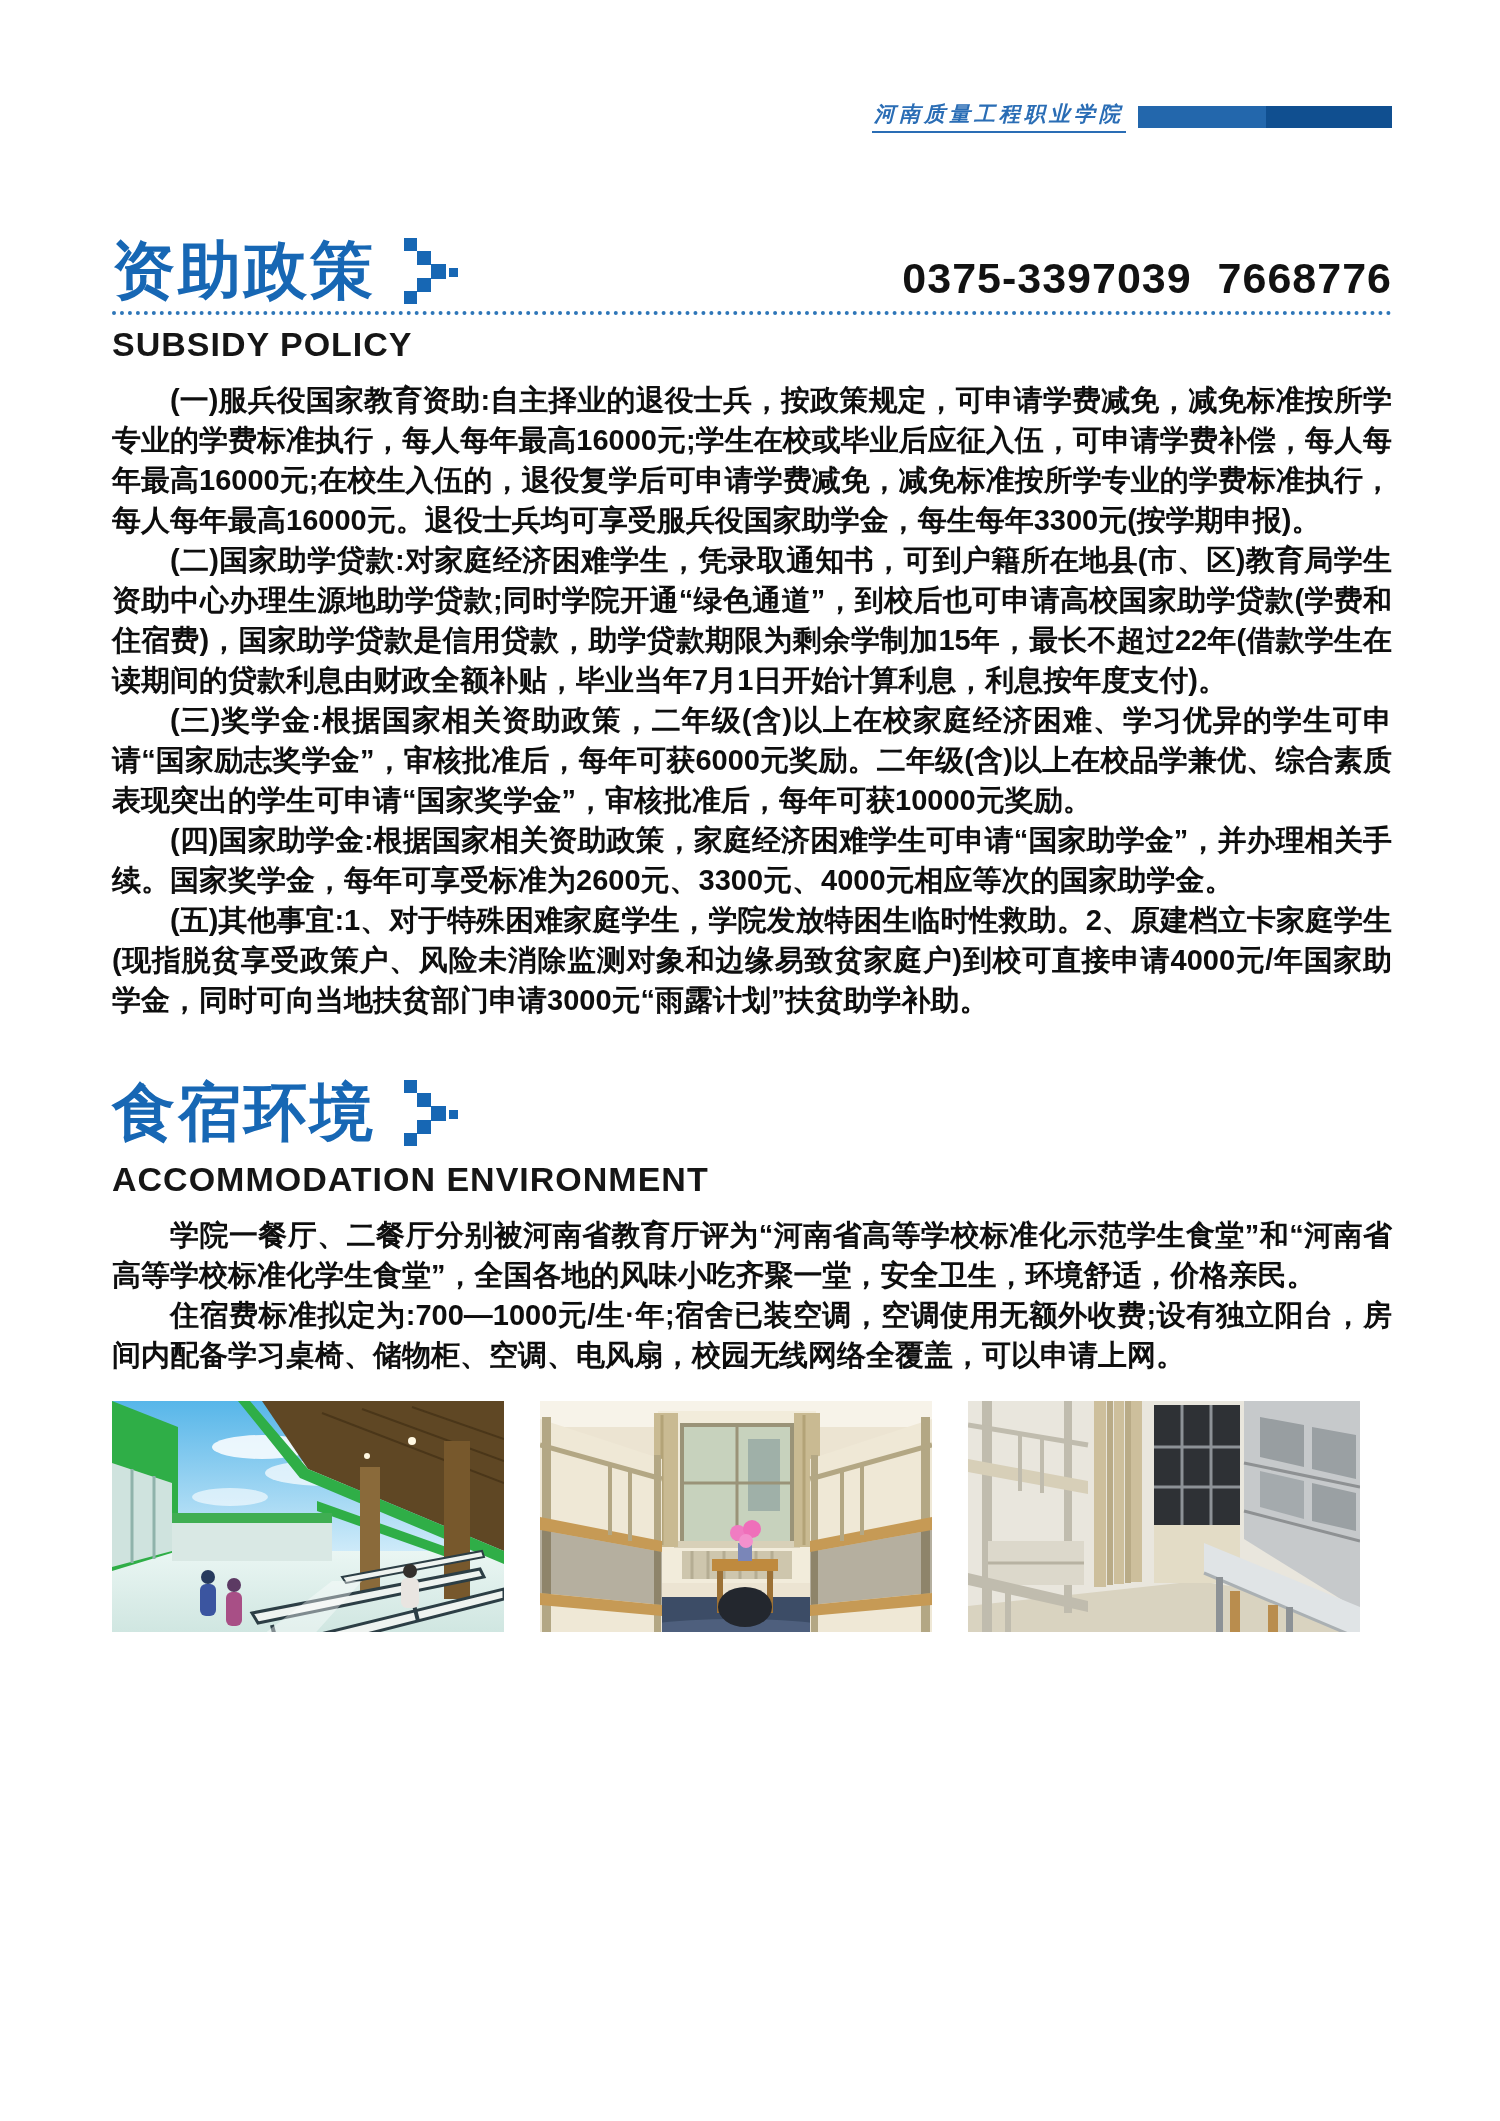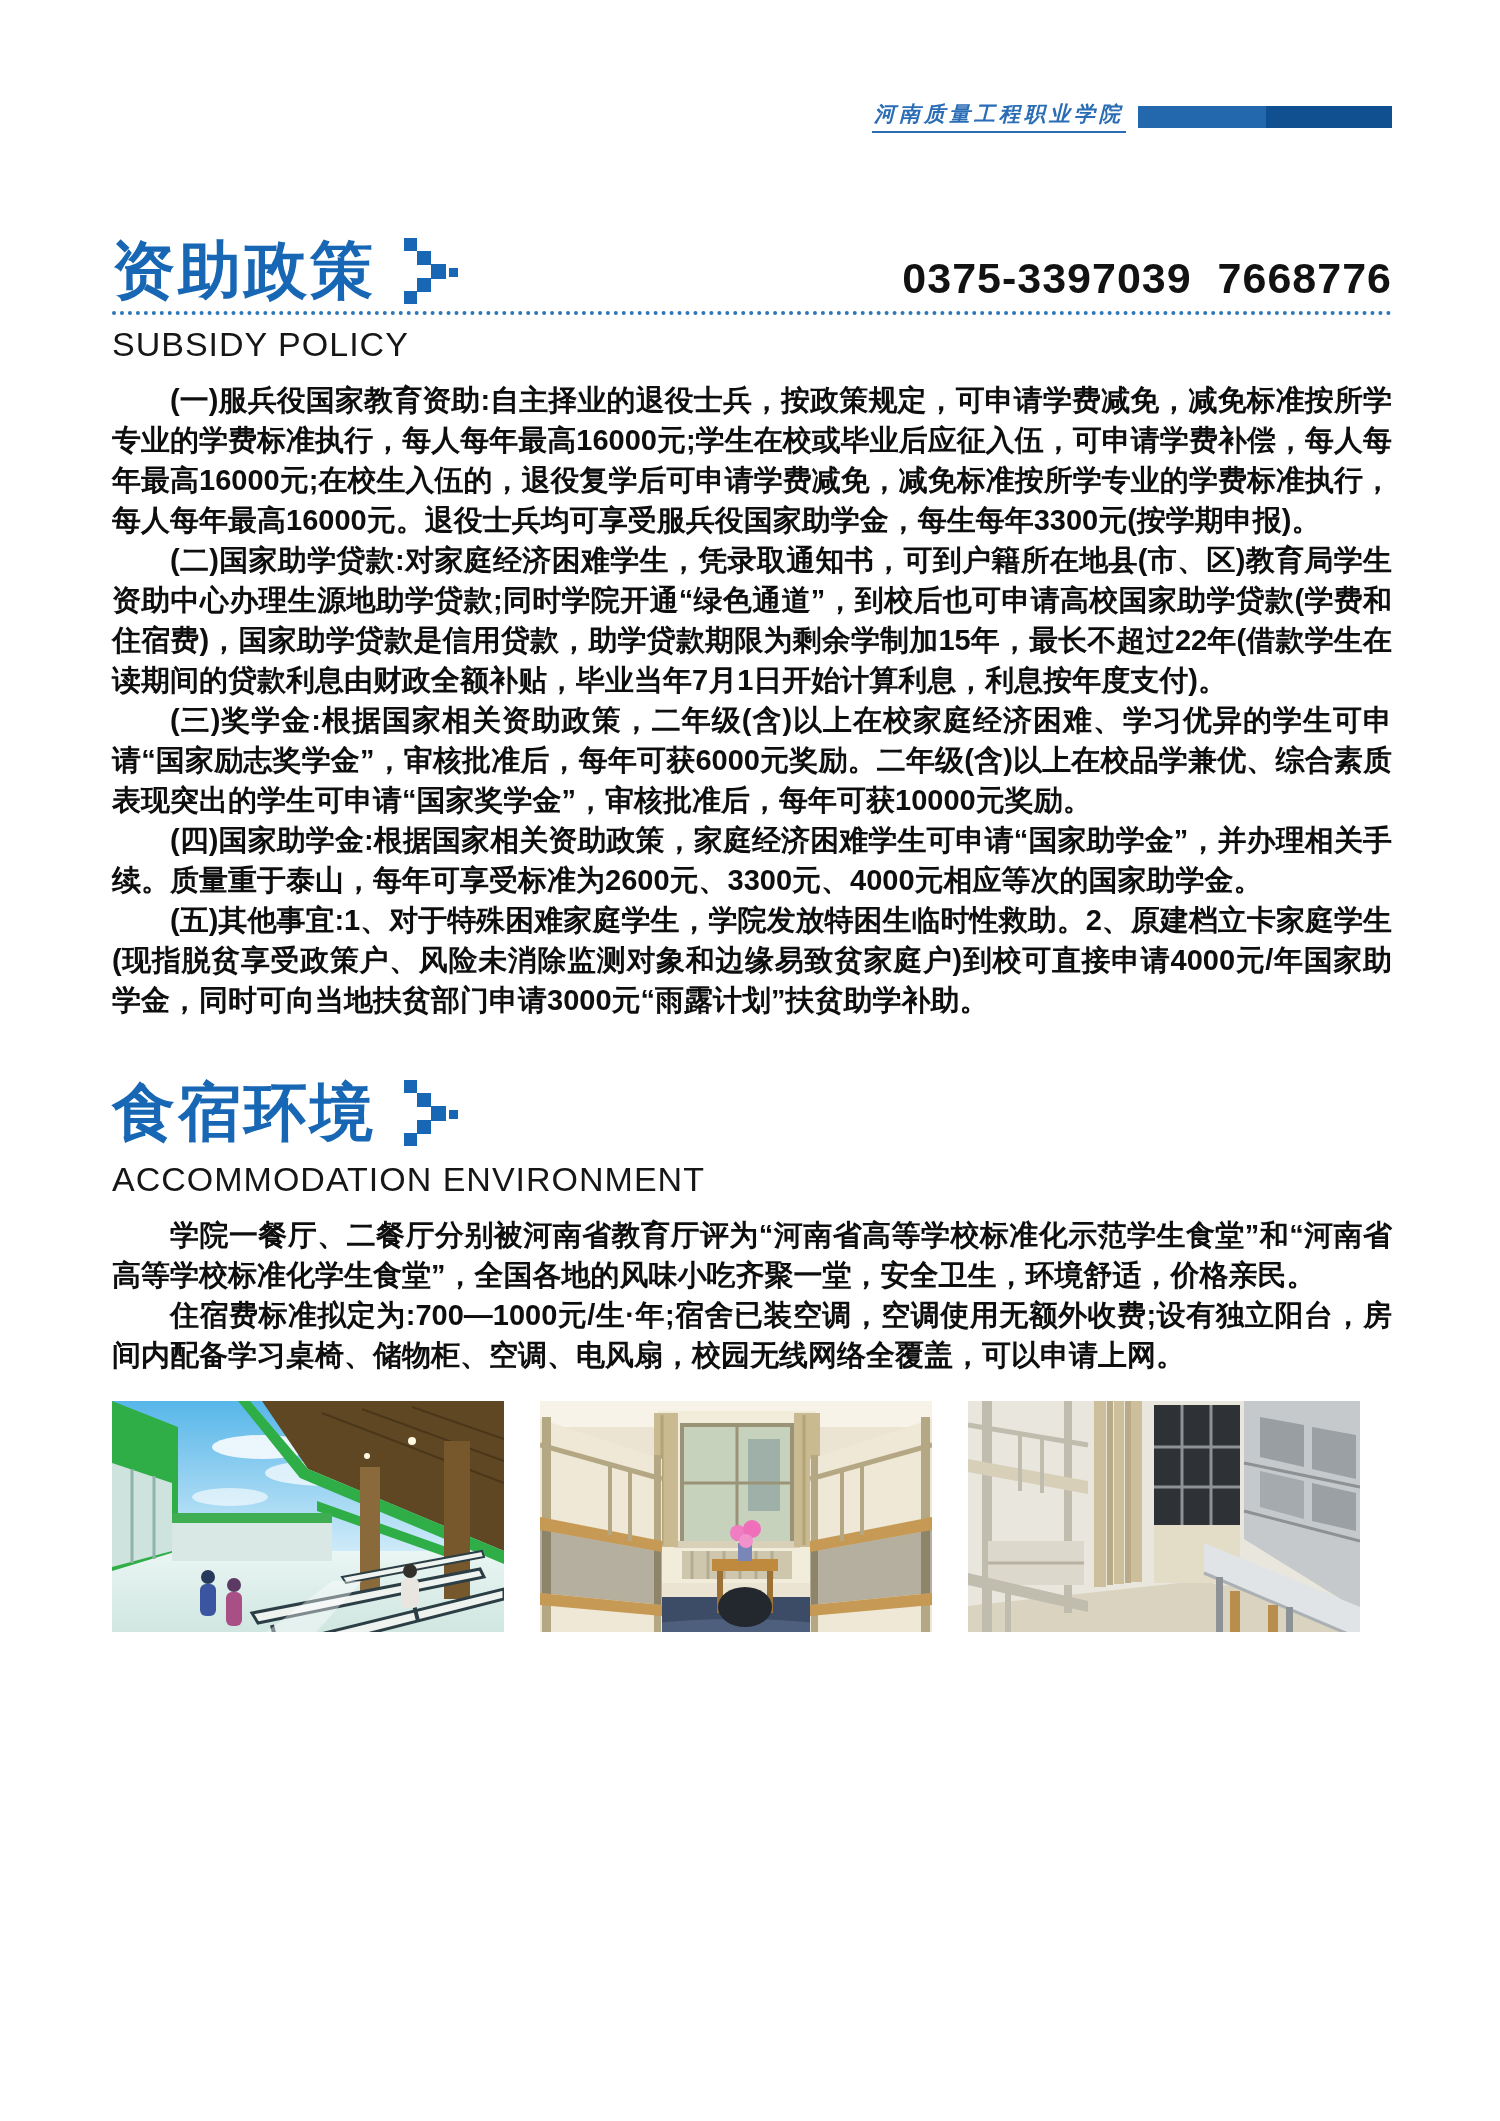--- a/index.html
+++ b/index.html
@@ -21,21 +21,21 @@
   
   .content { position:absolute; top:236px; left:112px; width:1280px; }
   .title-row { display:flex; justify-content:space-between; align-items:flex-end; }
   .cn-title {
     margin:0; display:flex; align-items:center; gap:28px;
     font-size:63px; font-weight:900; letter-spacing:3px; color:#1767b4; line-height:1.1;
   }
   .arrow-icon { display:inline-block; }
   .phone { font-size:43px; font-weight:bold; color:#121212; white-space:pre; letter-spacing:1px; padding-bottom:2px; }
   .dotted-rule { border-bottom:4px dotted #2e76b8; margin-top:6px; }
-  .en-title { margin:10px 0 0 0; font-size:34px; font-weight:400; color:#161616; letter-spacing:1px; }
+  .en-title { margin:10px 0 0 0; font-size:34px; font-weight:700; color:#161616; letter-spacing:1px; }
   .body-text { margin-top:16px; }
   .body-text p {
     margin:0; font-size:29px; line-height:40px; color:#0e0e0e; font-weight:600;
     text-indent:58px; text-align:justify;
   }
   .section-2 { margin-top:58px; }
   .section-2 .en-title { margin-top:12px; }
   
   .photos { display:flex; gap:36px; margin-top:26px; }
   .photo { width:392px; height:258px; overflow:hidden; background:#dddddd; }
@@ -80,21 +80,21 @@
           </svg>
         </h1>
         <div class="phone">0375-3397039  7668776</div>
       </div>
       <div class="dotted-rule"></div>
       <h2 class="en-title">SUBSIDY POLICY</h2>
       <div class="body-text">
         <p>(一)服兵役国家教育资助:自主择业的退役士兵，按政策规定，可申请学费减免，减免标准按所学专业的学费标准执行，每人每年最高16000元;学生在校或毕业后应征入伍，可申请学费补偿，每人每年最高16000元;在校生入伍的，退役复学后可申请学费减免，减免标准按所学专业的学费标准执行，每人每年最高16000元。退役士兵均可享受服兵役国家助学金，每生每年3300元(按学期申报)。</p>
         <p>(二)国家助学贷款:对家庭经济困难学生，凭录取通知书，可到户籍所在地县(市、区)教育局学生资助中心办理生源地助学贷款;同时学院开通“绿色通道”，到校后也可申请高校国家助学贷款(学费和住宿费)，国家助学贷款是信用贷款，助学贷款期限为剩余学制加15年，最长不超过22年(借款学生在读期间的贷款利息由财政全额补贴，毕业当年7月1日开始计算利息，利息按年度支付)。</p>
         <p>(三)奖学金:根据国家相关资助政策，二年级(含)以上在校家庭经济困难、学习优异的学生可申请“国家励志奖学金”，审核批准后，每年可获6000元奖励。二年级(含)以上在校品学兼优、综合素质表现突出的学生可申请“国家奖学金”，审核批准后，每年可获10000元奖励。</p>
-        <p>(四)国家助学金:根据国家相关资助政策，家庭经济困难学生可申请“国家助学金”，并办理相关手续。质量重于泰山，每年可享受标准为2600元、3300元、4000元相应等次的国家助学金。</p>
+        <p>(四)国家助学金:根据国家相关资助政策，家庭经济困难学生可申请“国家助学金”，并办理相关手续。国家奖学金，每年可享受标准为2600元、3300元、4000元相应等次的国家助学金。</p>
         <p>(五)其他事宜:1、对于特殊困难家庭学生，学院发放特困生临时性救助。2、原建档立卡家庭学生(现指脱贫享受政策户、风险未消除监测对象和边缘易致贫家庭户)到校可直接申请4000元/年国家助学金，同时可向当地扶贫部门申请3000元“雨露计划”扶贫助学补助。</p>
       </div>
     </section>
 
     <section class="section-2">
       <h1 class="cn-title">
         <span>食宿环境</span>
         <svg class="arrow-icon" width="56" height="68" viewBox="0 0 56 68">
           <g fill="#1767b4">
             <rect x="0" y="1" width="13" height="13"></rect>

